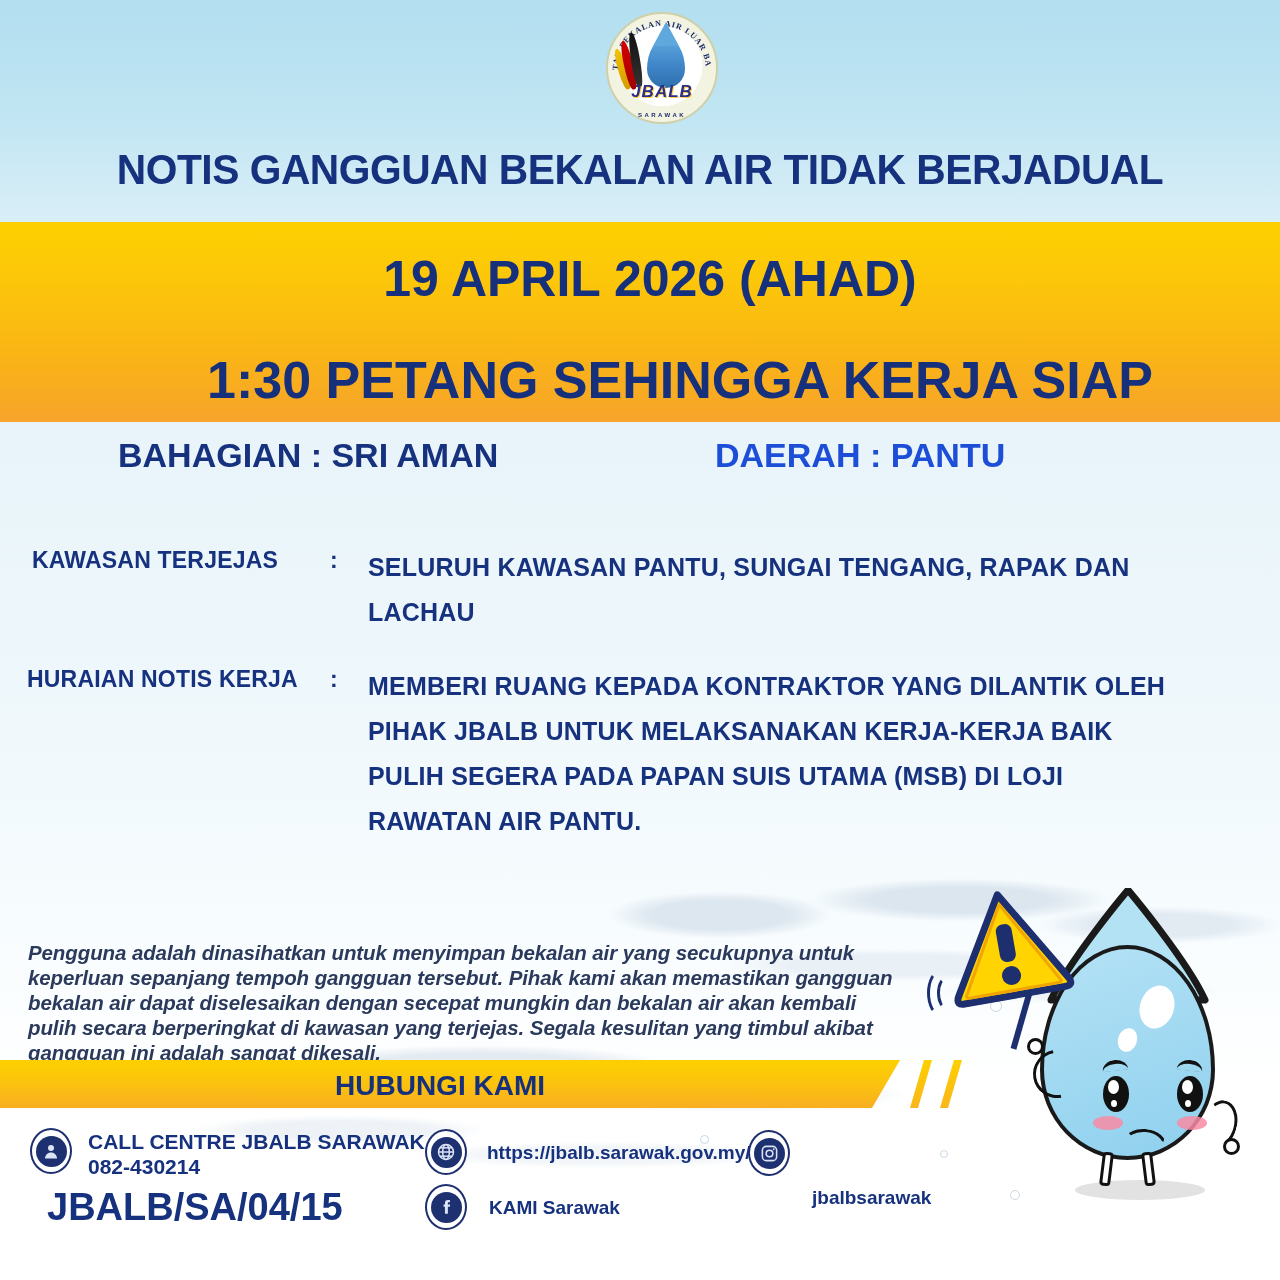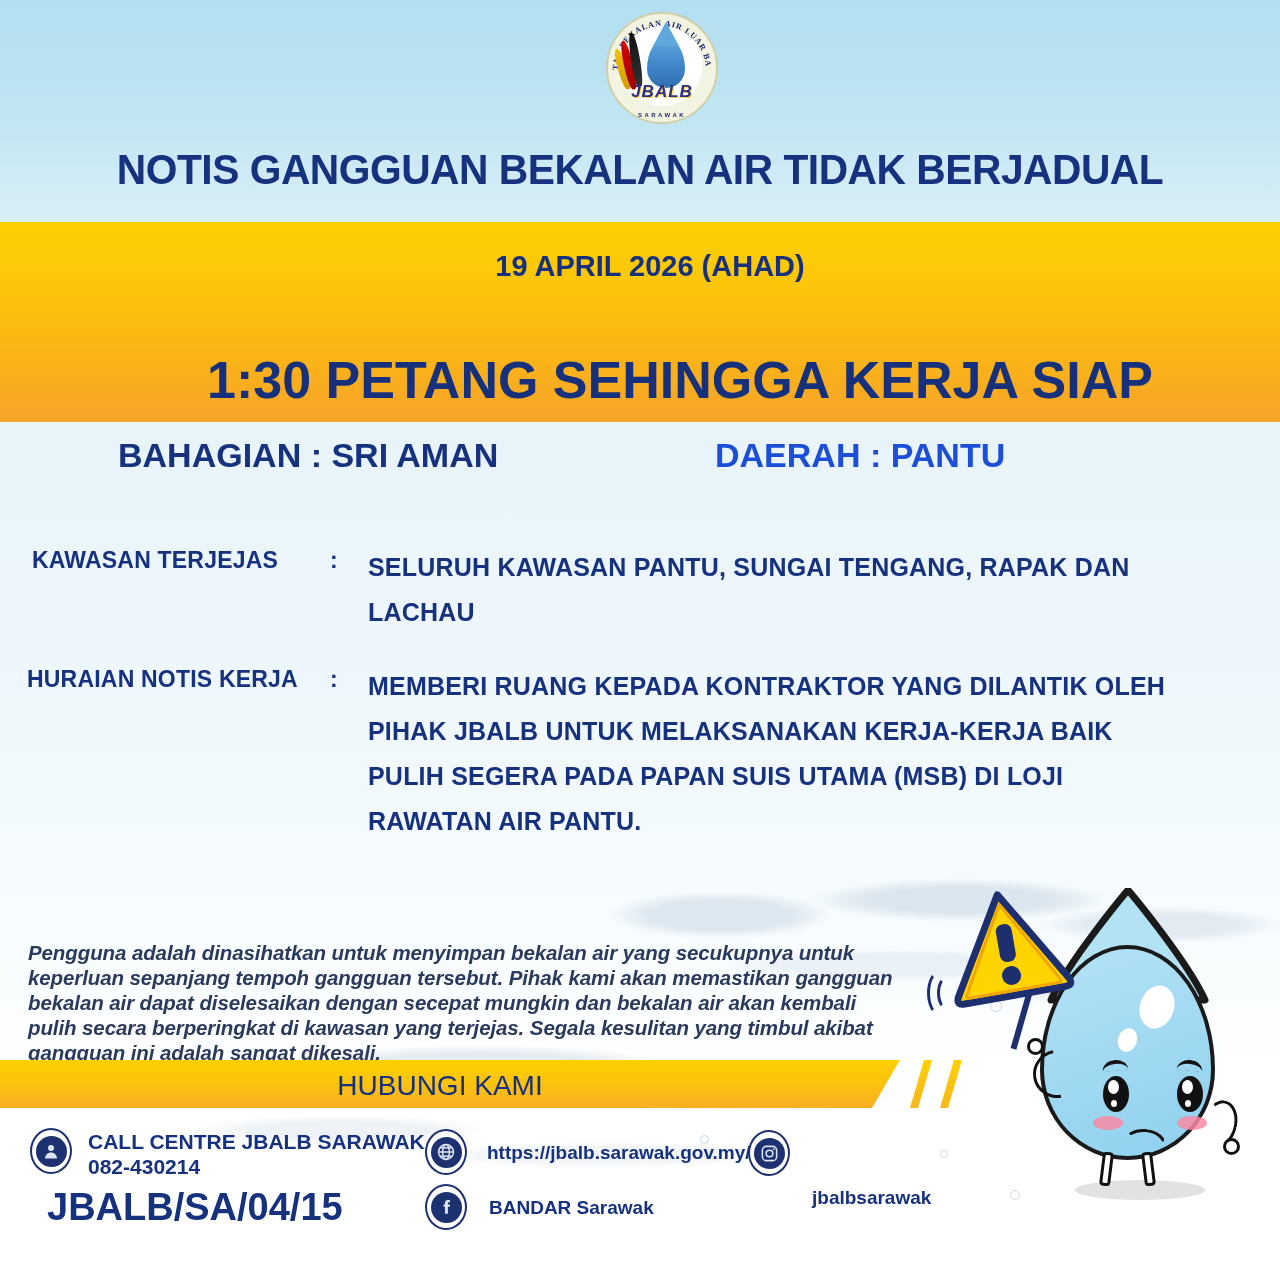--- a/index.html
+++ b/index.html
@@ -73,21 +73,21 @@
 
   
   .date-band {
     position:absolute; left:0; top:222px; width:1280px; height:200px;
     background:linear-gradient(180deg,#fdd000 0%,#fcc60a 30%,#fab515 65%,#f7a42b 100%);
   }
   .date-line {
     position:absolute; left:0; width:1280px; text-align:center;
     color:#17307c; font-weight:bold;
   }
-  .date-main { top:250px; font-size:29px;padding-left:20px; }
+  .date-main { top:250px; font-size:50px;padding-left:20px; }
   .date-time { top:350px; font-size:52px;margin-left:40px; }
 
   
   .body-area {
     position:absolute; left:0; top:422px; width:1280px; height:858px;
     background:linear-gradient(180deg,#e8f4fa 0%,#eef7fb 30%,#f7fcfe 58%,#ffffff 78%,#ffffff 100%);
   }
 
   .region-row { position:absolute; top:436px; left:0; width:1176px; height:54px; }
   .region-bahagian {
@@ -144,21 +144,21 @@
   }
 
   
   .contact-bar {
     position:absolute; left:0; top:1060px; width:900px; height:48px;
     background:linear-gradient(180deg,#fdd000 0%,#fbc40d 45%,#f8ae22 100%);
     clip-path:polygon(0 0, 900px 0, 872px 48px, 0 48px);
   }
   .contact-bar-label {
     position:absolute; left:0; top:1070px; width:880px;
-    text-align:center; font-size:28px; font-weight:normal; color:#17307c;
+    text-align:center; font-size:28px; font-weight:bold; color:#17307c;
   }
   .stripe {
     position:absolute; top:1060px; width:22px; height:48px;
     background:linear-gradient(180deg,#fdd000 0%,#f9b61b 100%);
     clip-path:polygon(14px 0, 22px 0, 8px 48px, 0 48px);
   }
   .stripe-a { left:910px; }
   .stripe-b { left:940px; }
 
   
@@ -411,21 +411,21 @@
   </div>
   <div class="ctext" id="t-ig">jbalbsarawak</div>
 
   <div class="cicon" id="ic-fb">
     <div class="cicon-inner">
       <svg width="18" height="18" viewBox="0 0 24 24" fill="#dbe4f5">
         <path d="M14.5 8.5V6.9c0-.8.2-1.2 1.3-1.2h1.5V2.6h-2.6c-3 0-4.1 1.4-4.1 3.9v2H8.7v3.1h1.9V21h3.9v-9.4h2.6l.4-3.1z"></path>
       </svg>
     </div>
   </div>
-  <div class="ctext" id="t-fb">BANDAR Sarawak</div>
+  <div class="ctext" id="t-fb">KAMI Sarawak</div>
 
   <div id="refno">JBALB/SA/04/15</div>
 
   <div class="mascot">
     <div class="shadow"></div>
 
     <div class="wobble wob-r1"></div>
     <div class="wobble wob-r2"></div>
     <div class="wobble wob-l1"></div>
     <div class="wobble wob-l2"></div>

